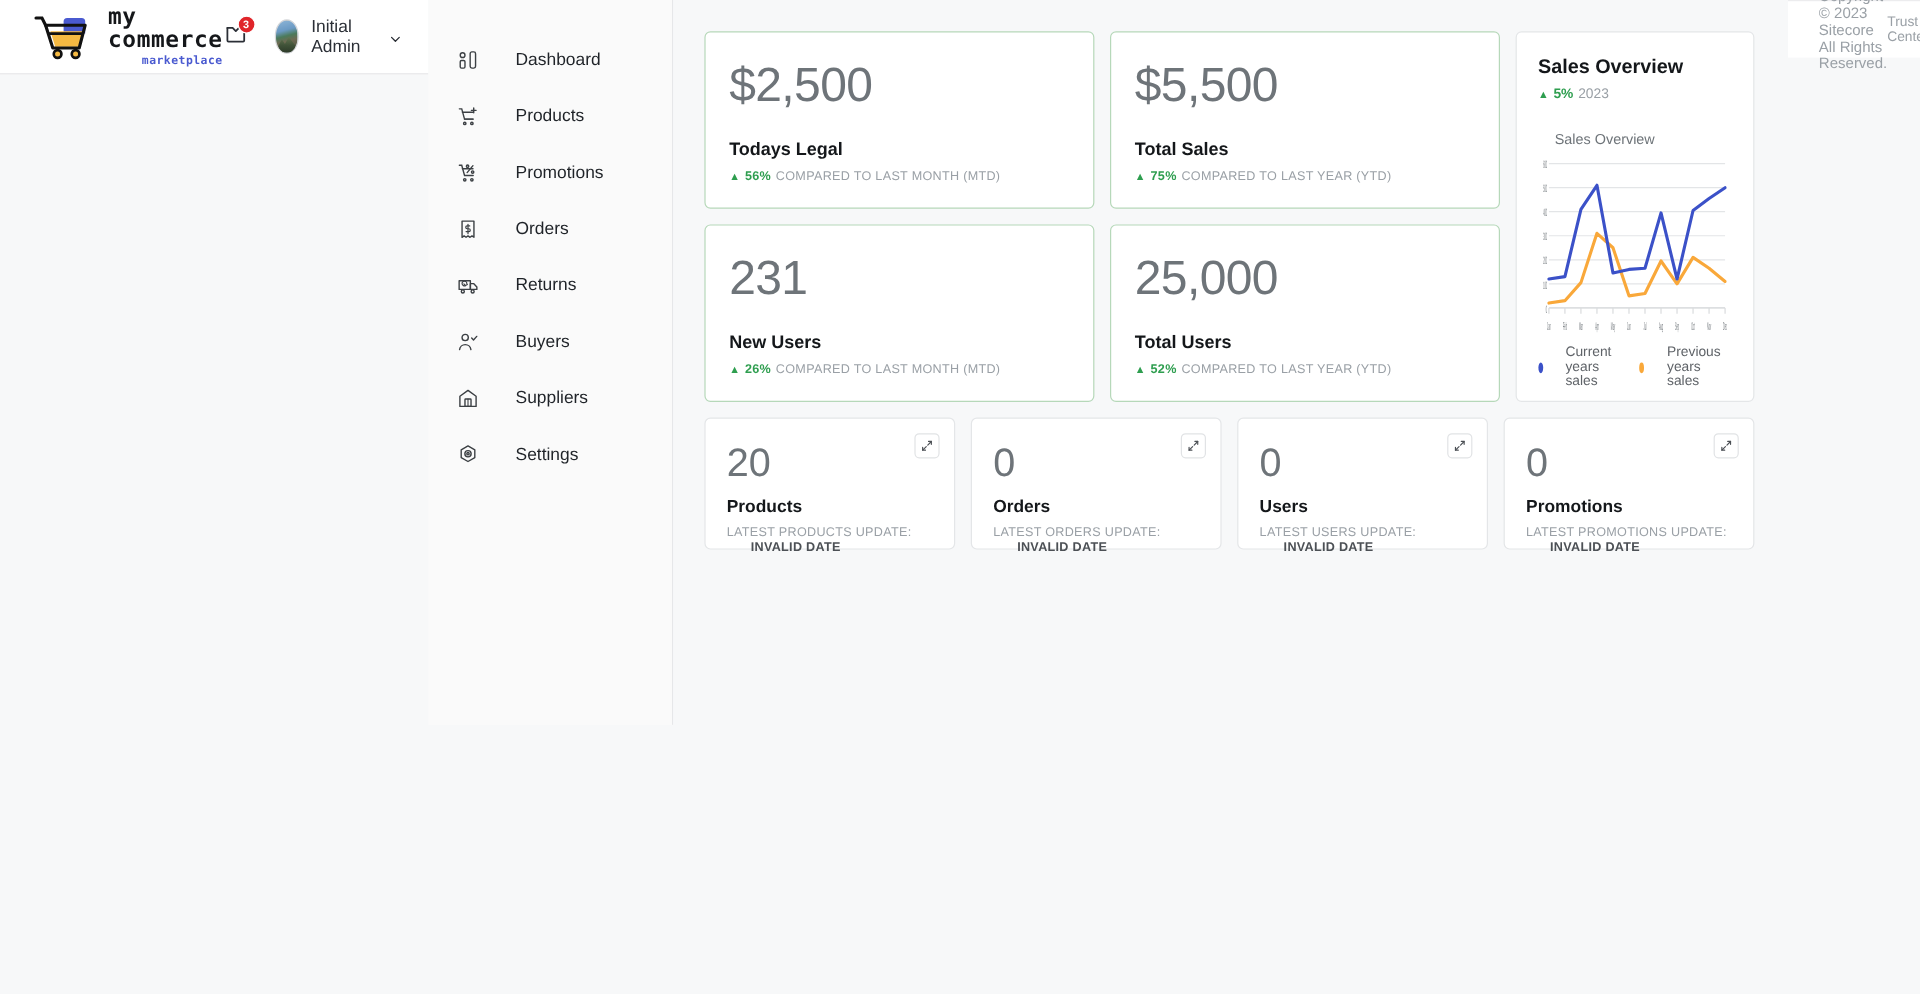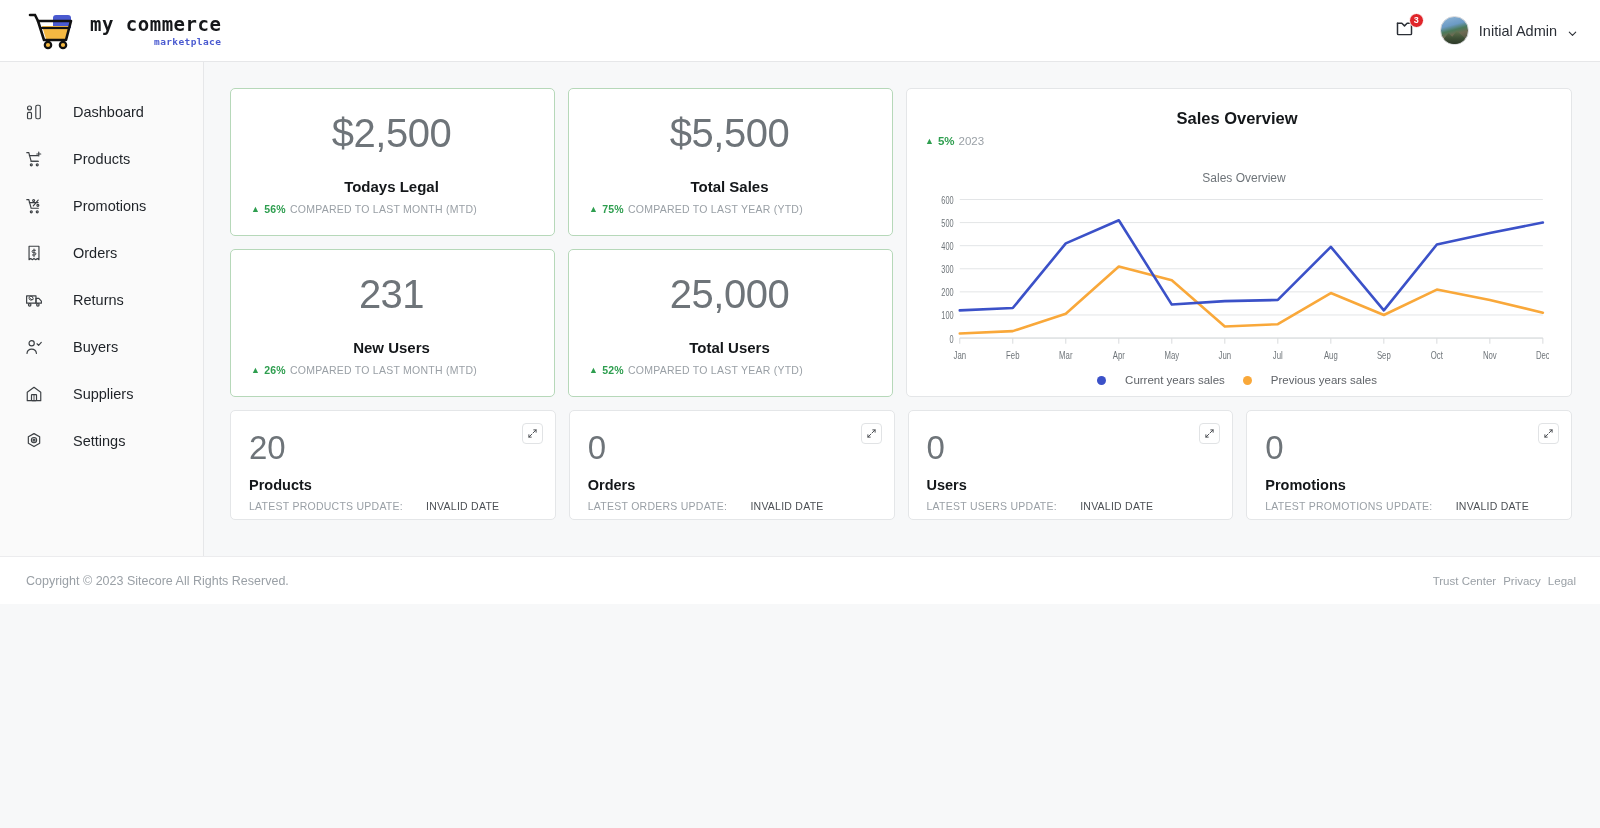--- a/index.html
+++ b/index.html
@@ -2,21 +2,21 @@
 <html><head>
 <meta charset="utf-8">
 <style>
   * { box-sizing: border-box; margin: 0; padding: 0; }
   html, body {
     width: 1600px; height: 828px;
     font-family: "Liberation Sans", sans-serif;
     background: #f7f8f9;
     overflow: hidden;
   }
-  .app { width: 1600px; height: 604px; display: flex; flex-direction: column; position: relative; }
+  .app { width: 1600px; height: 604px; display: flex; flex-direction: row; position: relative; }
 
   
   .header {
     height: 62px; min-height: 62px; background: #ffffff;
     border-bottom: 1px solid #e6e7e9;
     display: flex; align-items: center; justify-content: space-between;
     padding: 0 22px 0 26px;
   }
   .brand { display: flex; align-items: center; gap: 12px; }
   .brand-mark { width: 52px; height: 40px; position: relative; }
@@ -66,21 +66,21 @@
   }
   .nav-item {
     display: flex; align-items: center; gap: 30px;
     height: 47px; padding-left: 24px; cursor: pointer; color: #1f2328;
   }
   .nav-icon { width: 19px; height: 19px; flex: 0 0 19px; display: flex; align-items: center; justify-content: center; }
   .nav-label { font-size: 14.5px; color: #1f2328; }
 
   
   .main { flex: 1; background: #f7f8f9; padding: 26px 28px 0 26px; overflow: hidden; }
-  .grid-top { display: flex; gap: 13px; align-items: flex-start; text-align: center; }
+  .grid-top { display: flex; gap: 13px; align-items: flex-start; }
   .col-stats { display: flex; flex-direction: column; gap: 13px; width: 663px; flex: 0 0 663px; }
   .stat-row { display: flex; gap: 13px; }
 
   .card {
     background: #fff; border-radius: 5px; border: 1px solid #e4e6e8;
   }
   .stat-card {
     width: 325px; flex: 0 0 325px; height: 148px;
     border: 1px solid #b6d8b9;
     padding: 24px 22px 0 20px;
@@ -108,21 +108,21 @@
 
   
   .grid-bottom { display: flex; gap: 13px; margin-top: 13px; }
   .mini-card {
     flex: 1; height: 110px; position: relative;
     padding: 20px 20px 0 18px; display: flex; flex-direction: column;
   }
   .mini-value { font-size: 33px; color: #6e7479; font-weight: 400; line-height: 1; }
   .mini-title { font-size: 14.5px; font-weight: 700; color: #14171a; margin-top: 13px; }
   .mini-meta { font-size: 10.5px; color: #9aa0a6; letter-spacing: .25px; margin-top: 7px; }
-  .mini-meta b { color: #4c5055; font-weight: 400; padding-left: 20px; }
+  .mini-meta b { color: #4c5055; font-weight: 700; padding-left: 20px; }
   .expand-btn {
     position: absolute; top: 12px; right: 12px;
     width: 21px; height: 21px; border: 1px solid #e1e3e5; border-radius: 4px;
     background: #fff; display: flex; align-items: center; justify-content: center; cursor: pointer;
   }
 
   
   .footer {
     height: 48px; min-height: 48px; background: #fff;
     border-top: 1px solid #ececee;

